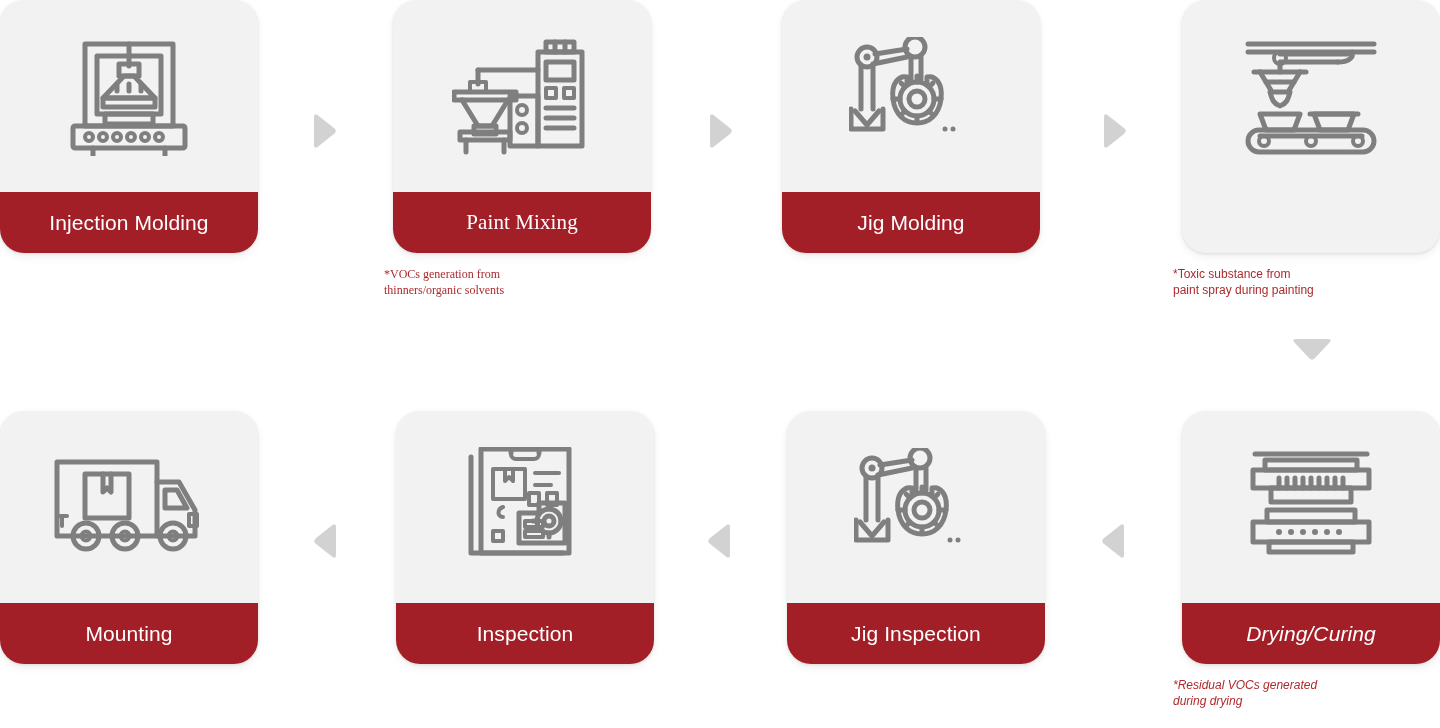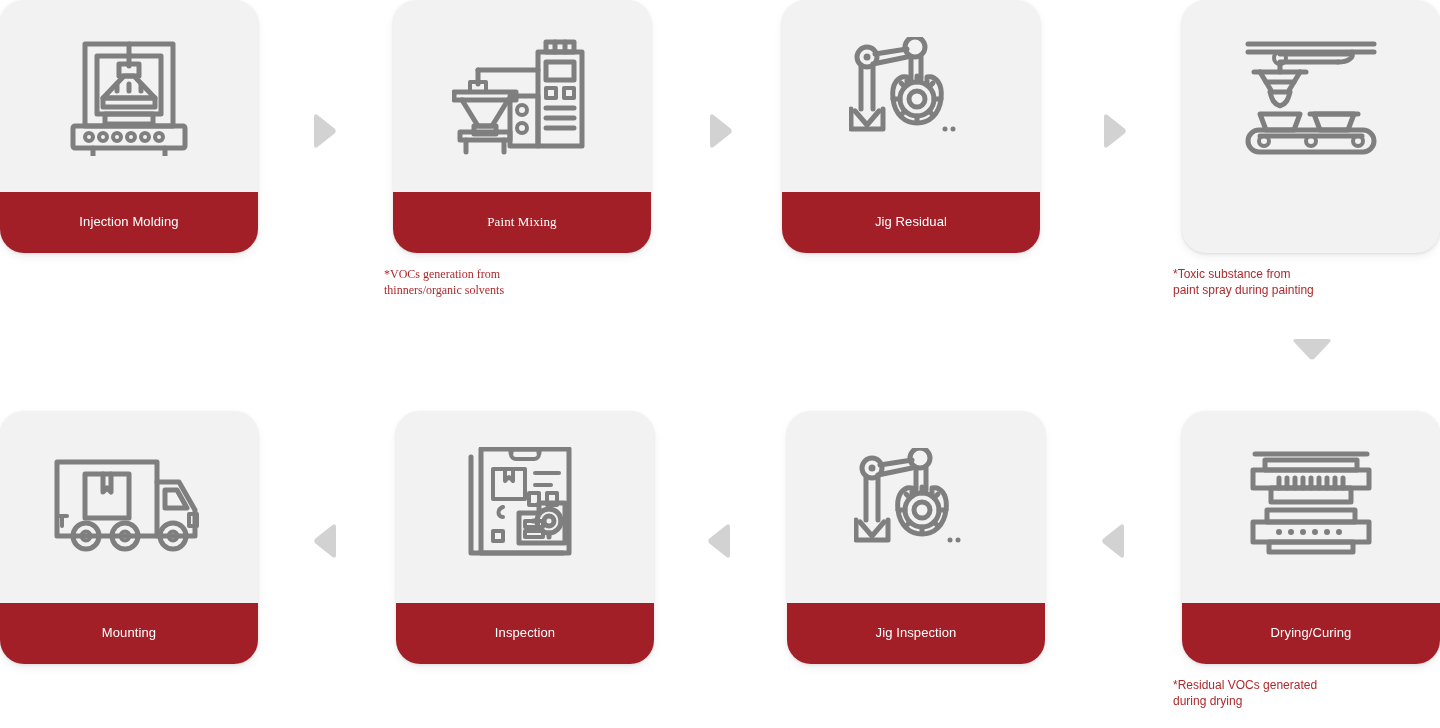--- a/index.html
+++ b/index.html
@@ -44,21 +44,21 @@
     justify-content: center;
   }
   .card-label {
     position: absolute;
     left: 0;
     bottom: 0;
     width: 258px;
     height: 61px;
     background: #a21f27;
     color: #ffffff;
-    font-size: 13px;
+    font-size: 21px;
     letter-spacing: .1px;
     display: flex;
     align-items: center;
     justify-content: center;
     text-align: center;
     line-height: 1.1;
   }
   .card-note {
     width: 276px;
     margin-left: -9px;
@@ -199,21 +199,21 @@
           <line x1="85" y1="62" x2="91" y2="62"></line>
           <line x1="56" y1="50" x2="52" y2="46"></line>
           <line x1="80" y1="74" x2="84" y2="78"></line>
           <line x1="56" y1="74" x2="52" y2="78"></line>
           <line x1="80" y1="50" x2="84" y2="46"></line>
 
           <circle class="dot" cx="96" cy="92" r="2.5"></circle>
           <circle class="dot" cx="104" cy="92" r="2.5"></circle>
         </svg>
       </div>
-      <div class="card-label">Jig Residual</div>
+      <div class="card-label">Jig Molding</div>
     </div>
   </div>
 
   <div class="card-wrap" style="left:1182px; top:0px;">
     <div class="card">
       <div class="card-icon">
         <svg class="ico" width="134" height="120" viewBox="0 0 134 120">
 
           <line x1="4" y1="8" x2="130" y2="8"></line>
           <line x1="4" y1="16" x2="130" y2="16"></line>
@@ -238,21 +238,21 @@
           <circle class="thin" cx="20" cy="105" r="5"></circle>
           <circle class="thin" cx="67" cy="105" r="5"></circle>
           <circle class="thin" cx="114" cy="105" r="5"></circle>
         </svg>
       </div>
     </div>
     <div class="card-note">*Toxic substance from
 paint spray during painting</div>
   </div>
 
-  <div class="card-wrap" style="left:1182px; top:411px;">
+  <div class="card-wrap" style="left:1182px; top:411px;font-style:italic;">
     <div class="card">
       <div class="card-icon">
         <svg class="ico" width="124" height="118" viewBox="0 0 124 118">
 
           <line x1="6" y1="6" x2="118" y2="6"></line>
           <rect x="16" y="12" width="92" height="10"></rect>
           <path d="M4 22 L120 22 L120 40 L4 40 Z"></path>
           <rect x="22" y="40" width="80" height="14"></rect>
           <line x1="30" y1="30" x2="30" y2="40"></line>
           <line x1="38" y1="30" x2="38" y2="40"></line>

